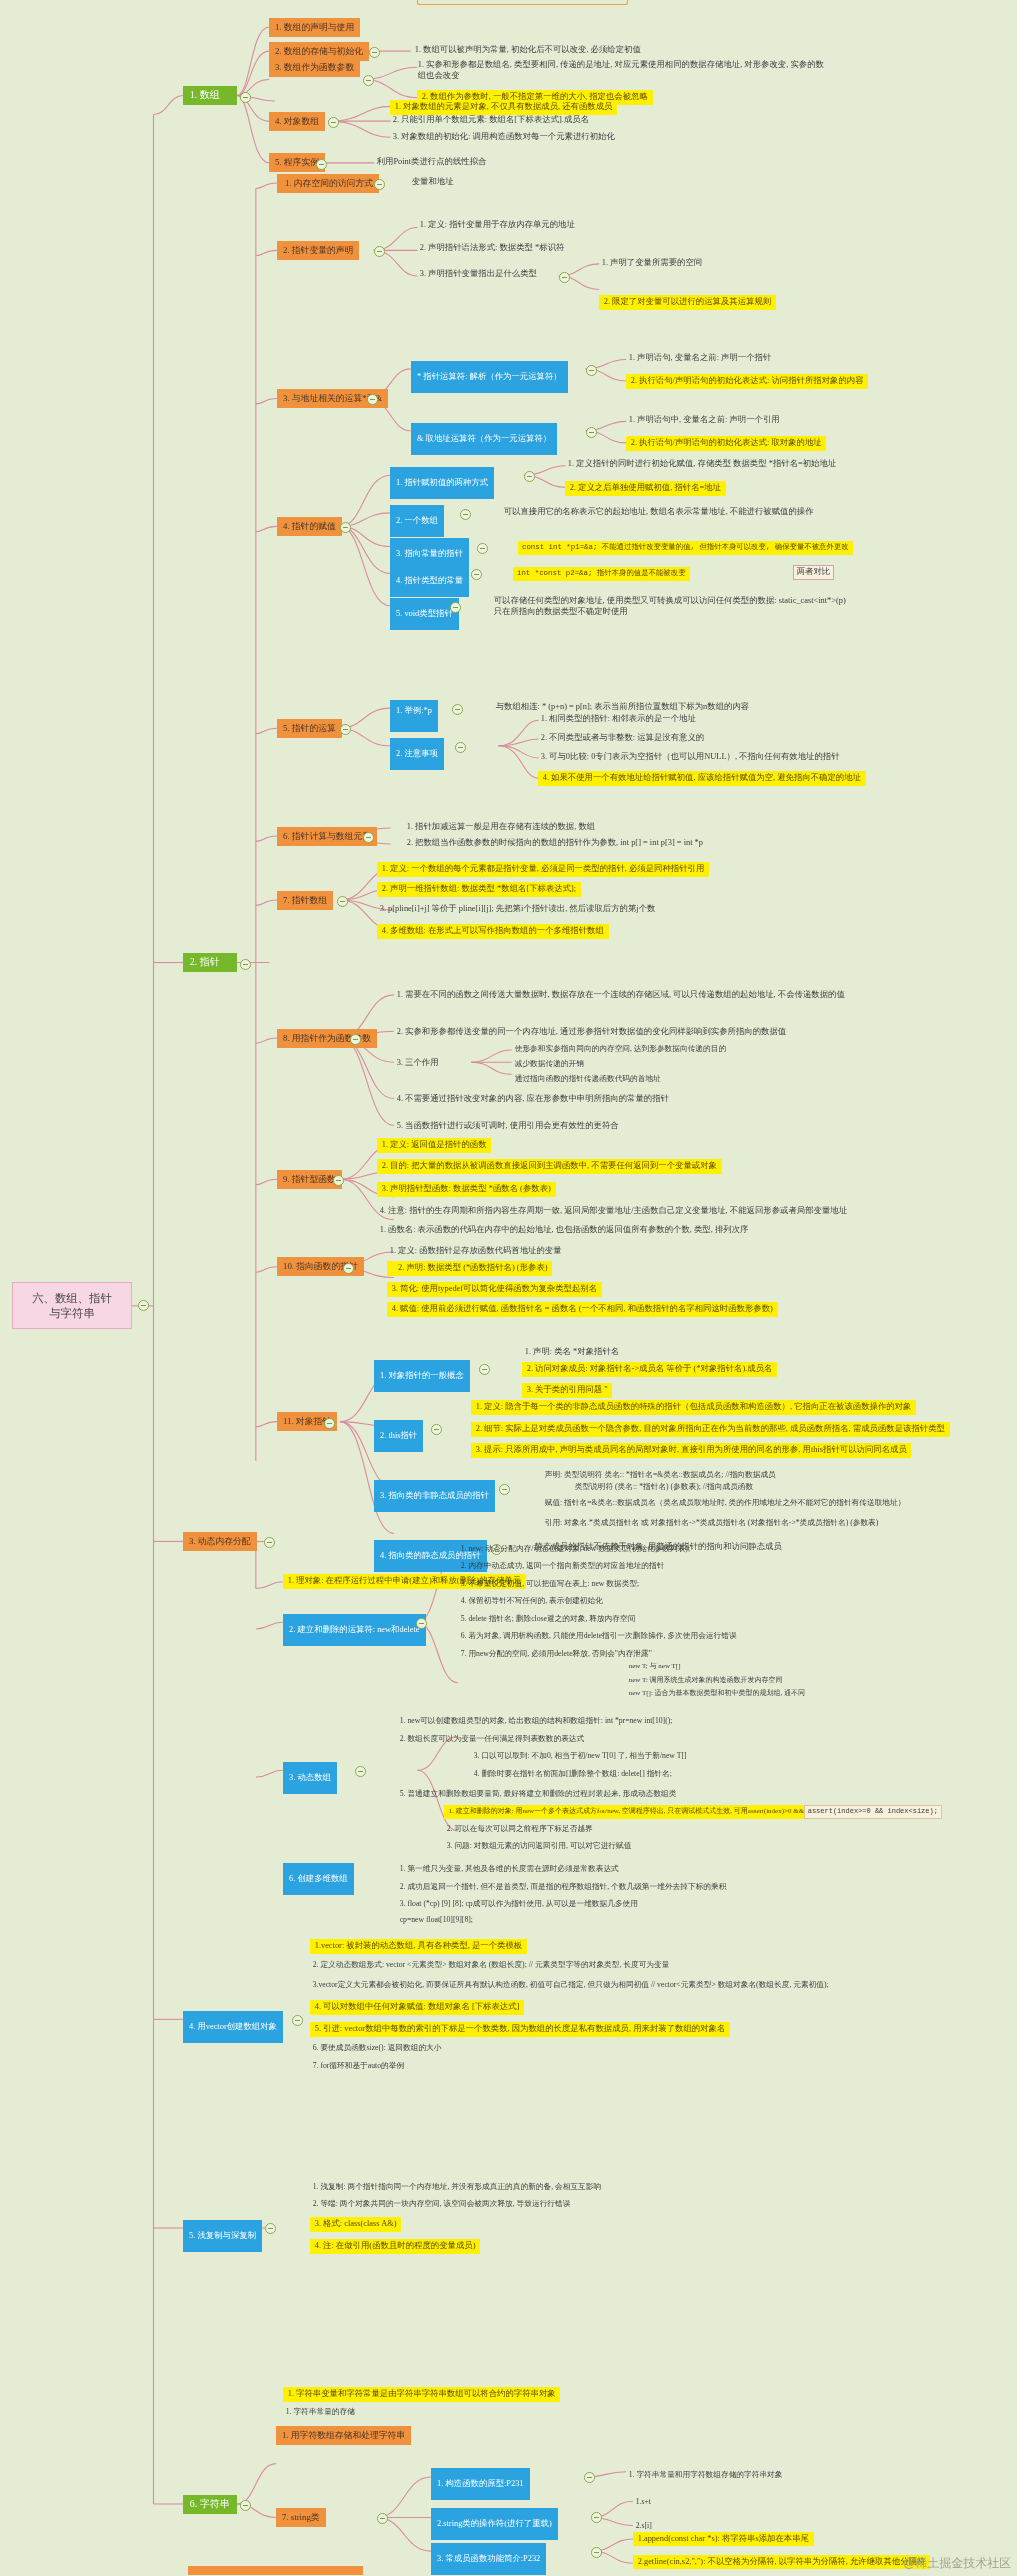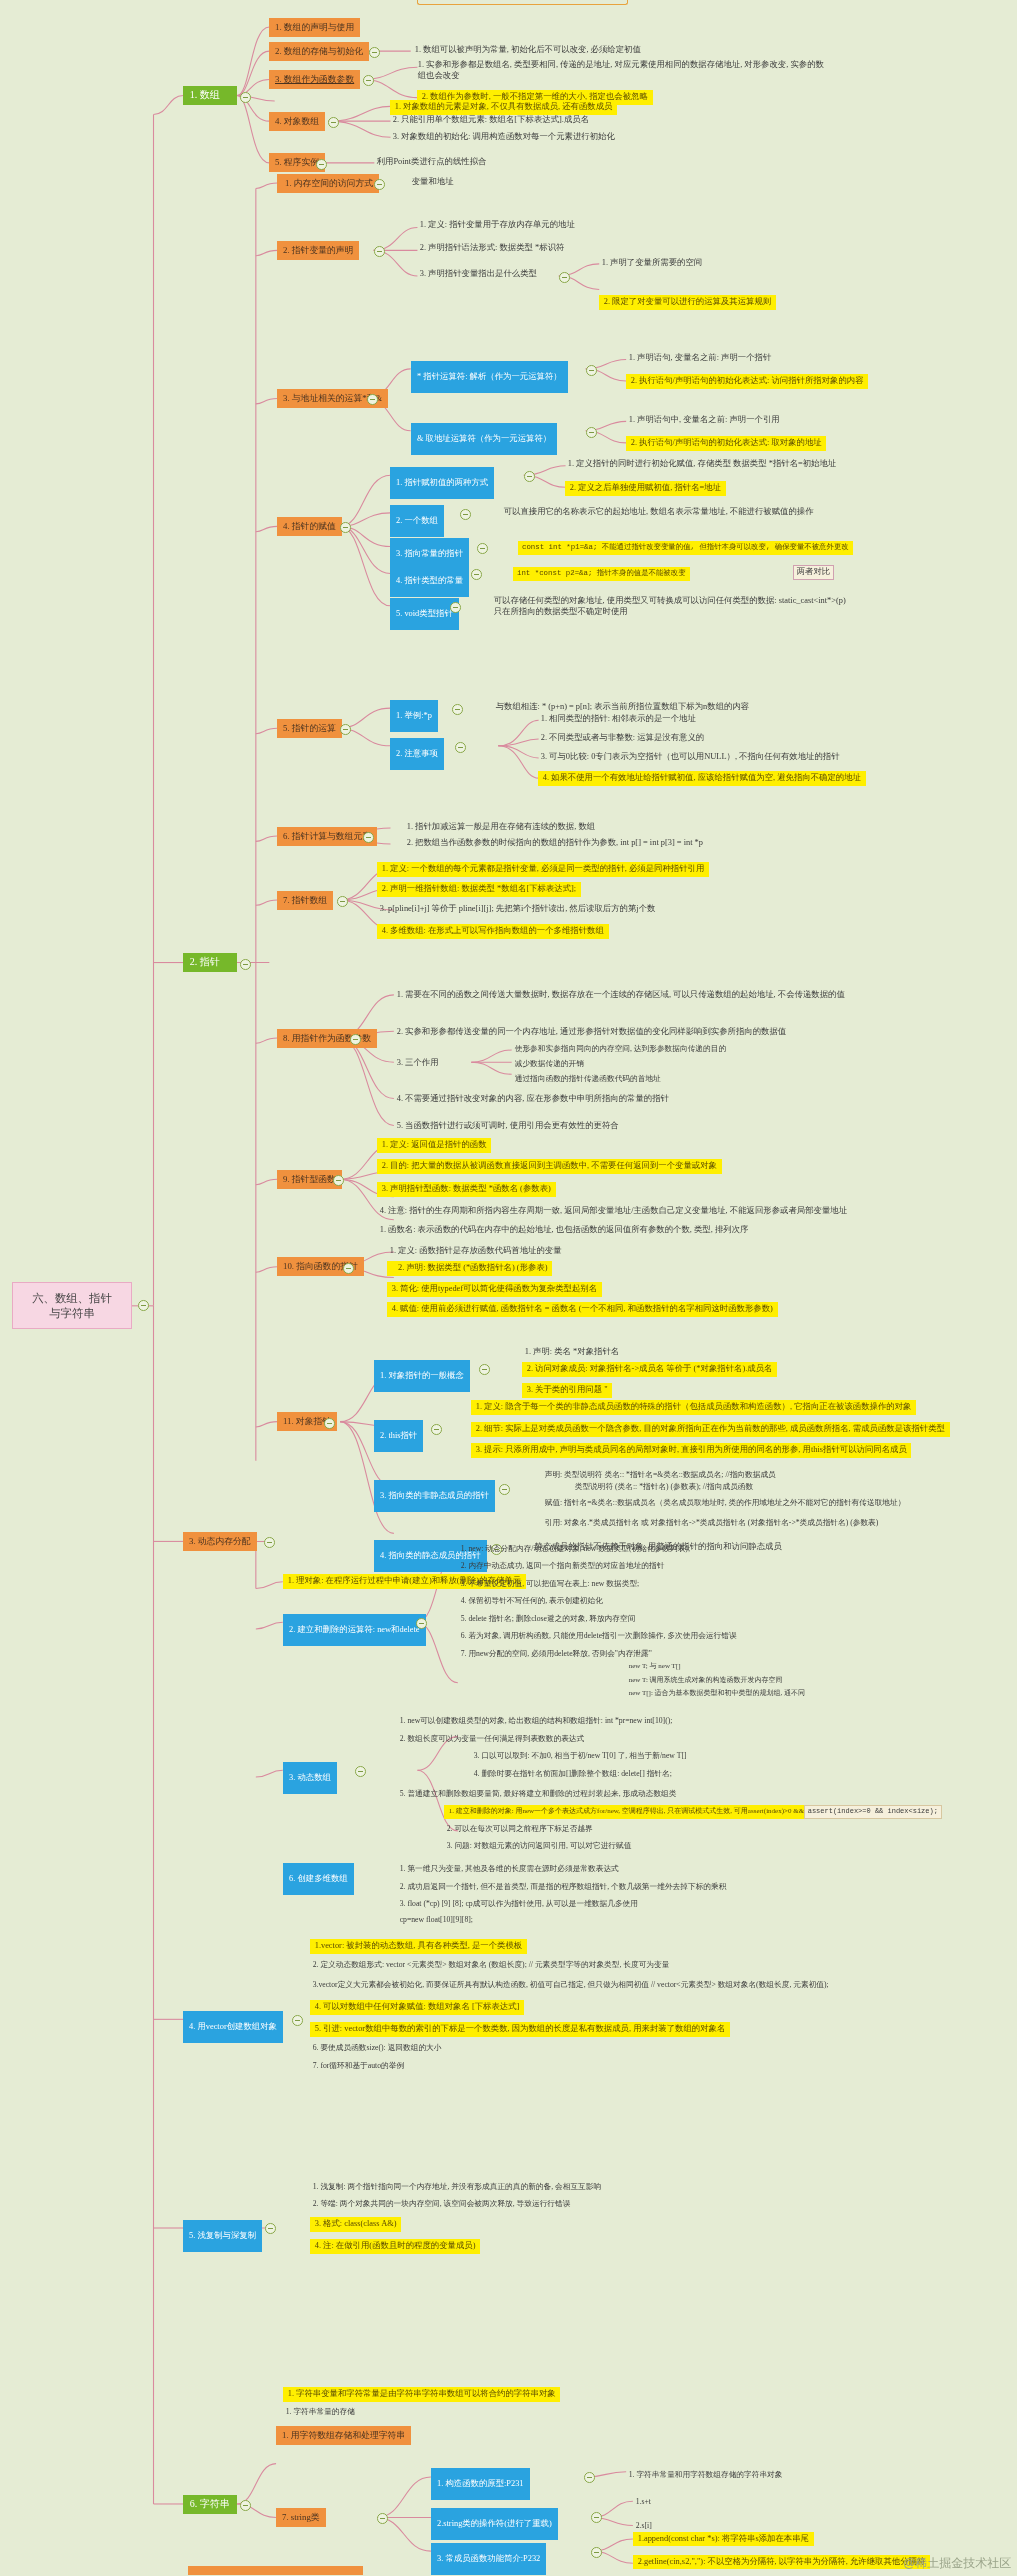--- a/index.html
+++ b/index.html
@@ -228,21 +228,21 @@
   </div>
 
   <div class="node orange" style="left:269px;top:42px;height:19px;">
     <span>2. 数组的存储与初始化</span>
   </div>
   <div class="toggle" style="left:369px;top:47px;"></div>
   <div class="node plain" style="left:412px;top:44px;">
     <span>1. 数组可以被声明为常量, 初始化后不可以改变, 必须给定初值</span>
   </div>
 
-  <div class="node orange" style="left:269px;top:70px;height:19px;text-decoration:underline;">
+  <div class="node orange" style="left:269px;top:58px;height:19px;">
     <span>3. 数组作为函数参数</span>
   </div>
   <div class="toggle" style="left:363px;top:75px;"></div>
   <div class="node plain multi" style="left:415px;top:58px;width:417px;">
     <span>1. 实参和形参都是数组名, 类型要相同, 传递的是地址, 对应元素使用相同的数据存储地址, 对形参改变, 实参的数组也会改变</span>
   </div>
   <div class="node yellow" style="left:417px;top:90px;height:15px;">
     <span>2. 数组作为参数时, 一般不指定第一维的大小, 指定也会被忽略</span>
   </div>
 
@@ -372,21 +372,21 @@
 
   <div class="node orange" style="left:277px;top:517px;height:19px;">
     <span>4. 指针的赋值</span>
   </div>
   <div class="toggle" style="left:340px;top:522px;"></div>
 
   <div class="node orange" style="left:277px;top:719px;height:19px;">
     <span>5. 指针的运算</span>
   </div>
   <div class="toggle" style="left:340px;top:724px;"></div>
-  <div class="node blue" style="left:390px;top:700px;height:24px;">
+  <div class="node blue" style="left:390px;top:700px;height:24px;align-items:flex-end;">
     <span>1. 举例:*p</span>
   </div>
   <div class="toggle" style="left:452px;top:704px;"></div>
   <div class="node plain" style="left:493px;top:701px;">
     <span>与数组相连: * (p+n) = p[n]; 表示当前所指位置数组下标为n数组的内容</span>
   </div>
 
   <div class="node blue" style="left:390px;top:738px;height:17.5px;">
     <span>2. 注意事项</span>
   </div>

